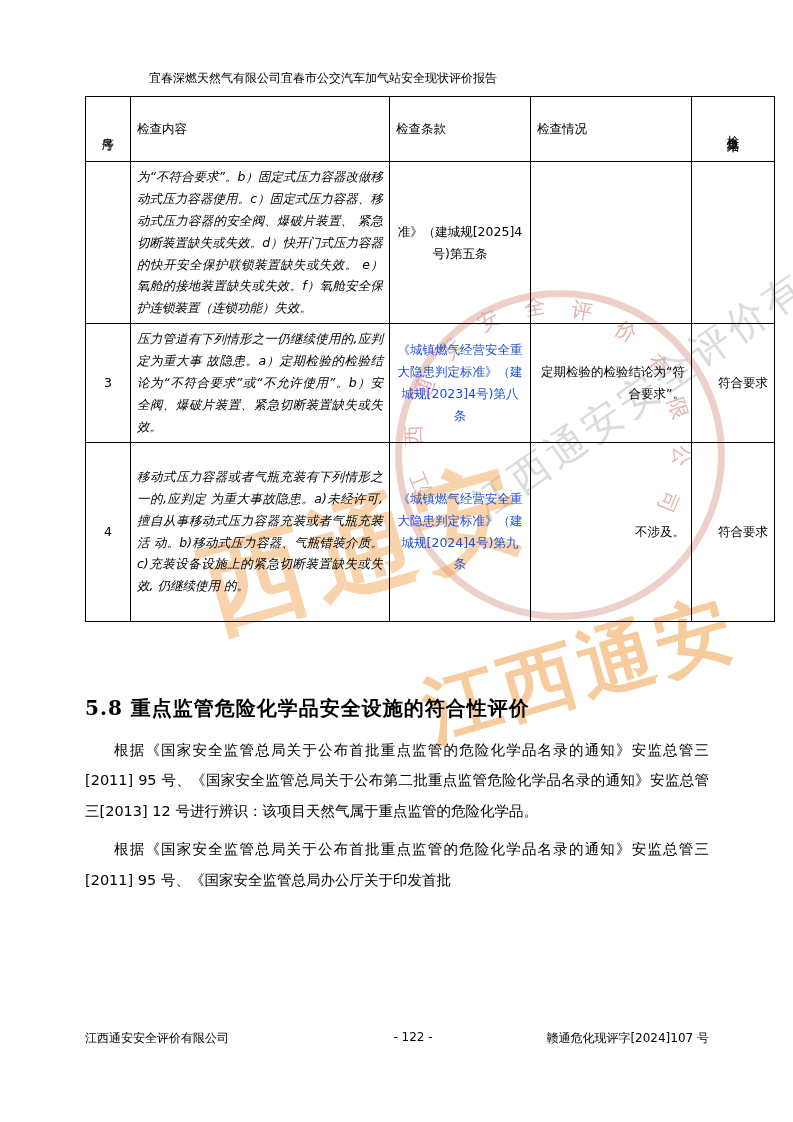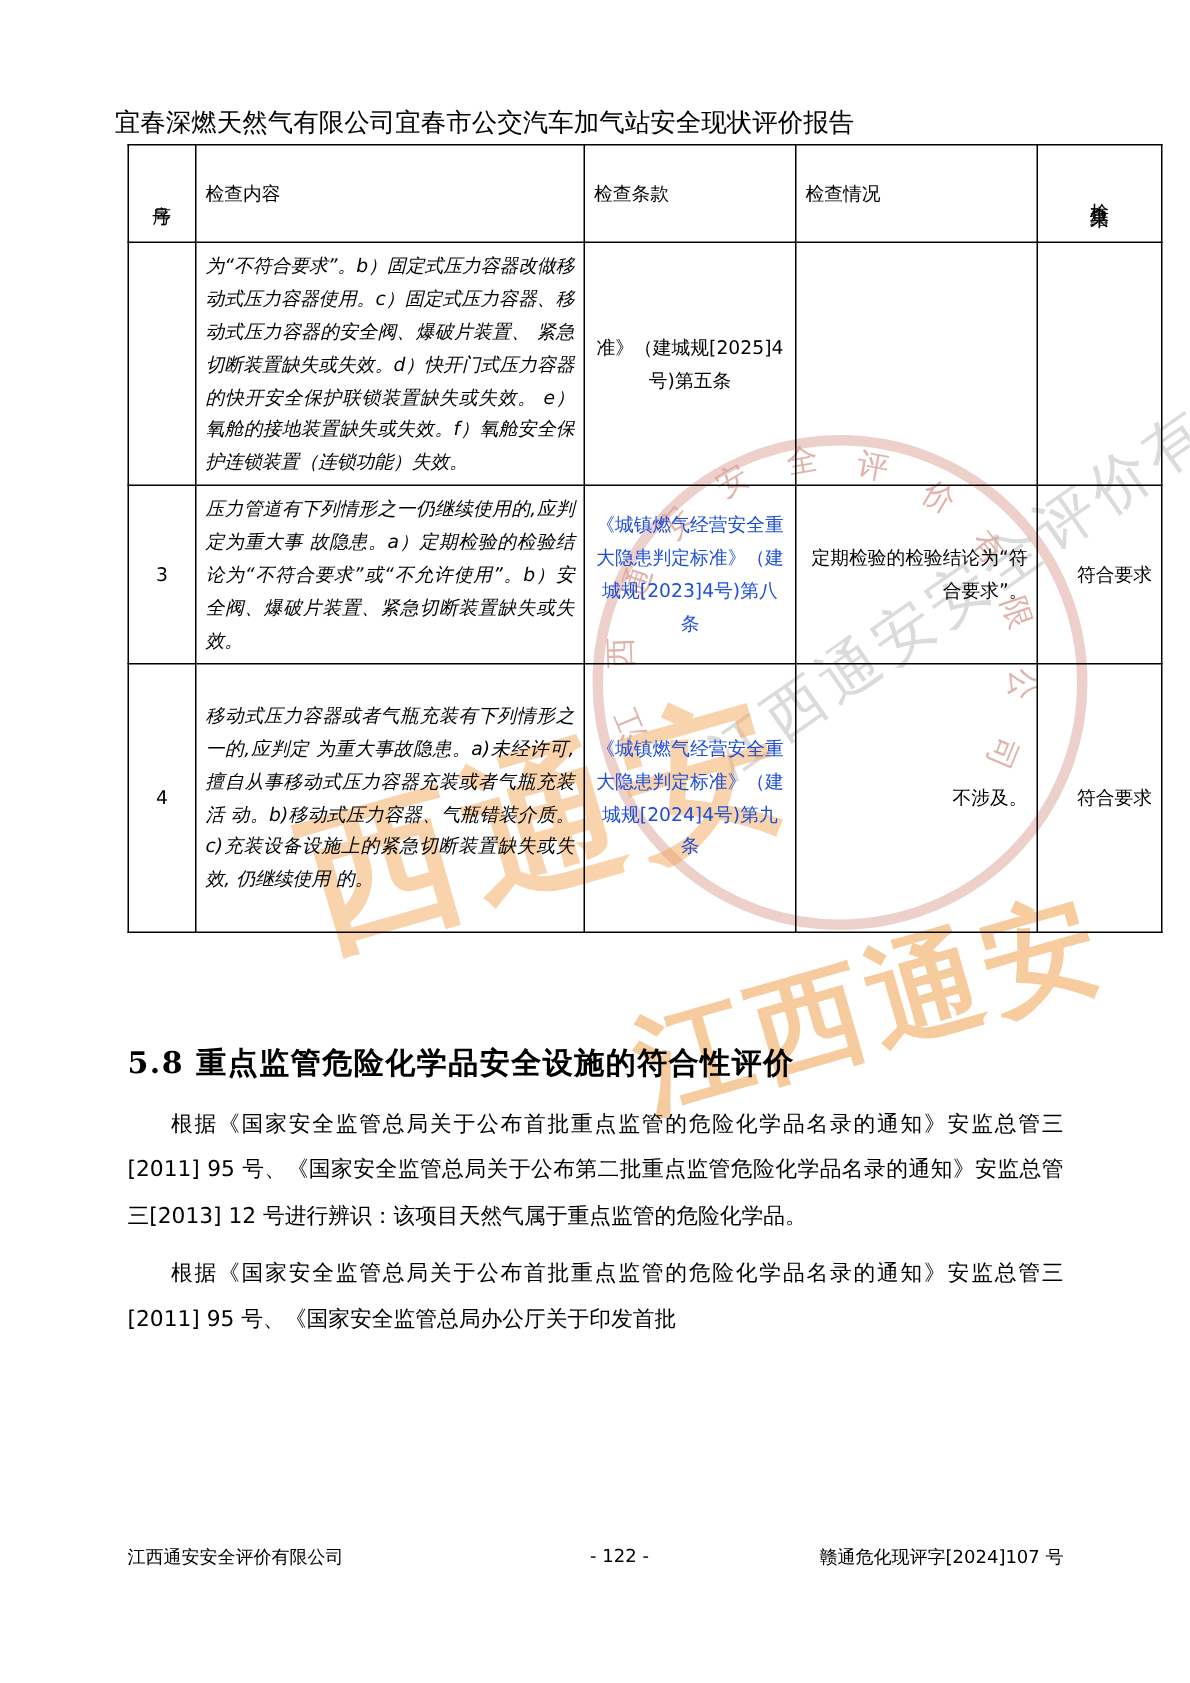--- a/index.html
+++ b/index.html
@@ -94,21 +94,21 @@
     letter-spacing: 4px;
   }
 
   
   .doc-header {
     position: absolute;
     top: 70px;
     left: 0;
     width: 646px;
     text-align: center;
-    font-size: 17px;
+    font-size: 12px;
     z-index: 10;
   }
   .doc-header .hdr-line {
     display: inline-block;
     padding-bottom: 4px;
   }
 
   
   .tbl-wrap {
     position: absolute;

